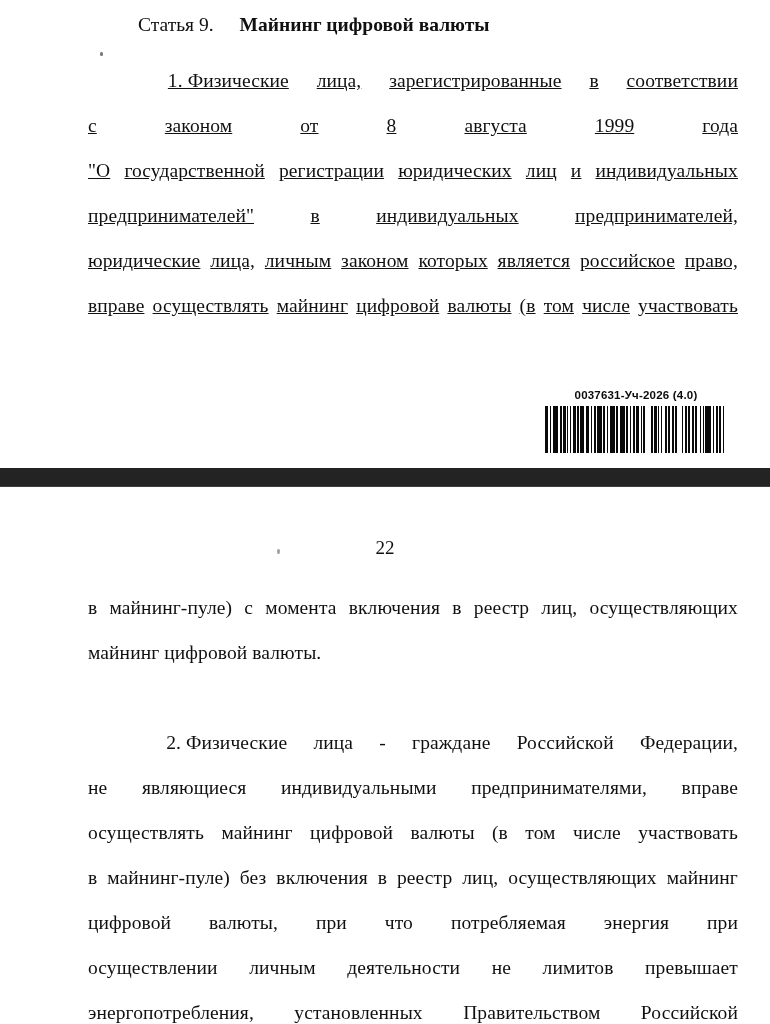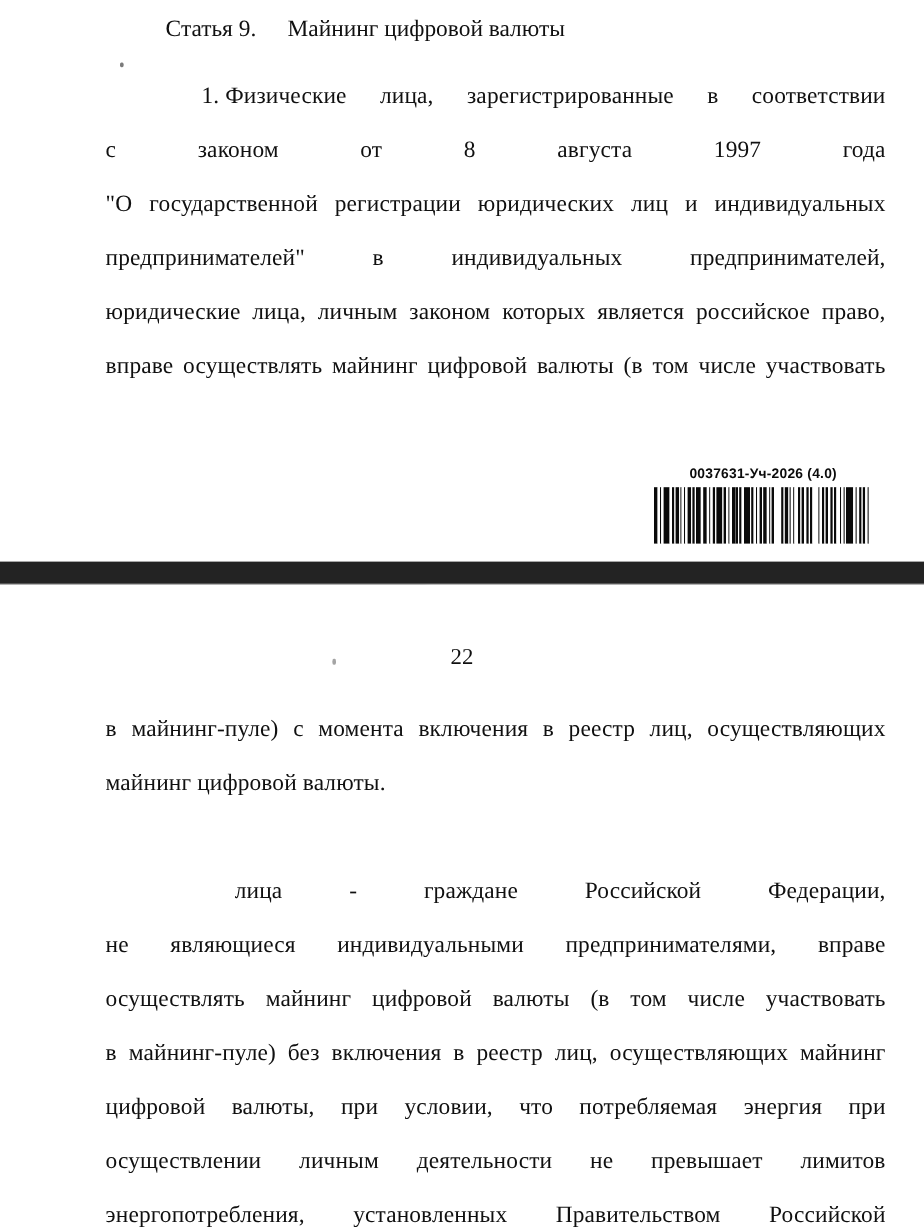--- a/index.html
+++ b/index.html
@@ -64,21 +64,21 @@
   .heading {
     position: absolute;
     left: 138px;
     top: 10px;
     font-size: 19.5px;
     line-height: 30px;
     white-space: nowrap;
   }
   .heading .h-article { font-weight: 400; }
   .heading .h-gap { display: inline-block; width: 26px; }
-  .heading .h-title { font-weight: 400; }
+  .heading .h-title { font-weight: 700; }
 
   
   .page-number {
     position: absolute;
     left: 0;
     top: 534px;
     width: 770px;
     text-align: center;
     font-size: 19px;
     line-height: 28px;
@@ -160,36 +160,36 @@
 </style>
 </head>
 <body>
 
 <section class="scan-page" id="page-one">
 
   <div class="heading">
     <span class="h-article">Статья 9.</span><span class="h-gap"></span><span class="h-title">Майнинг цифровой валюты</span>
   </div>
 
-  <div class="text-col" id="p1-body" style="top:58px;">
+  <div class="text-col" id="p1-body" style="top:58px;text-decoration:underline;">
       <div class="doc-line justify">
         <span class="indent"></span>
         <span>1. Физические</span>
         <span>лица,</span>
         <span>зарегистрированные</span>
         <span>в</span>
         <span>соответствии</span>
       </div>
       <div class="doc-line justify">
         <span>с</span>
         <span>законом</span>
         <span>от</span>
         <span>8</span>
         <span>августа</span>
-        <span>1997</span>
+        <span>1999</span>
         <span>года</span>
       </div>
       <div class="doc-line justify">
         <span>"О</span>
         <span>государственной</span>
         <span>регистрации</span>
         <span>юридических</span>
         <span>лиц</span>
         <span>и</span>
         <span>индивидуальных</span>
@@ -343,20 +343,21 @@
       <span>включения</span>
       <span>в</span>
       <span>реестр</span>
       <span>лиц,</span>
       <span>осуществляющих</span>
     </div>
     <div class="doc-line flush">майнинг цифровой валюты.</div>
     <div class="doc-line"></div>
     <div class="doc-line justify">
       <span class="indent"></span>
+      <span>2. Физические</span>
       <span>лица</span>
       <span>-</span>
       <span>граждане</span>
       <span>Российской</span>
       <span>Федерации,</span>
     </div>
     <div class="doc-line justify">
       <span>не</span>
       <span>являющиеся</span>
       <span>индивидуальными</span>
@@ -381,33 +382,32 @@
       <span>в</span>
       <span>реестр</span>
       <span>лиц,</span>
       <span>осуществляющих</span>
       <span>майнинг</span>
     </div>
     <div class="doc-line justify">
       <span>цифровой</span>
       <span>валюты,</span>
       <span>при</span>
-      <span>условии,</span>
       <span>что</span>
       <span>потребляемая</span>
       <span>энергия</span>
       <span>при</span>
     </div>
     <div class="doc-line justify">
       <span>осуществлении</span>
       <span>личным</span>
       <span>деятельности</span>
       <span>не</span>
+      <span>лимитов</span>
       <span>превышает</span>
-      <span>лимитов</span>
     </div>
     <div class="doc-line justify">
       <span>энергопотребления,</span>
       <span>установленных</span>
       <span>Правительством</span>
       <span>Российской</span>
     </div>
   </div>
 
 </body></html>

